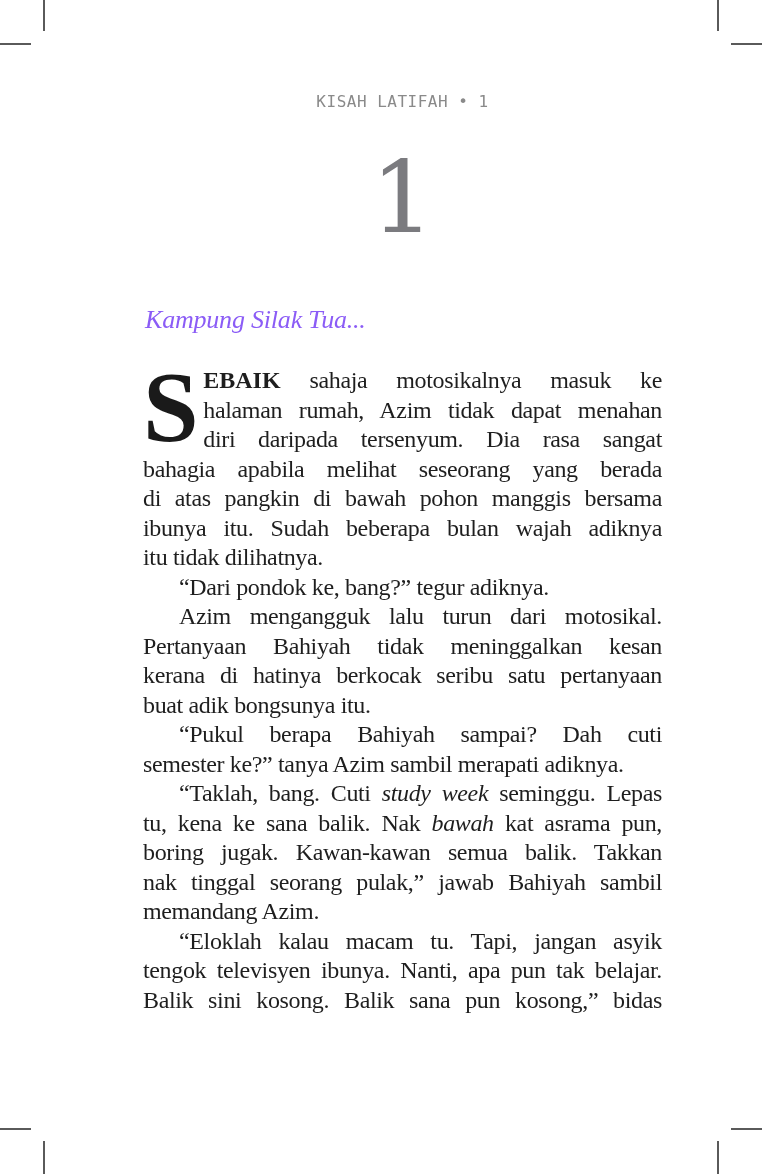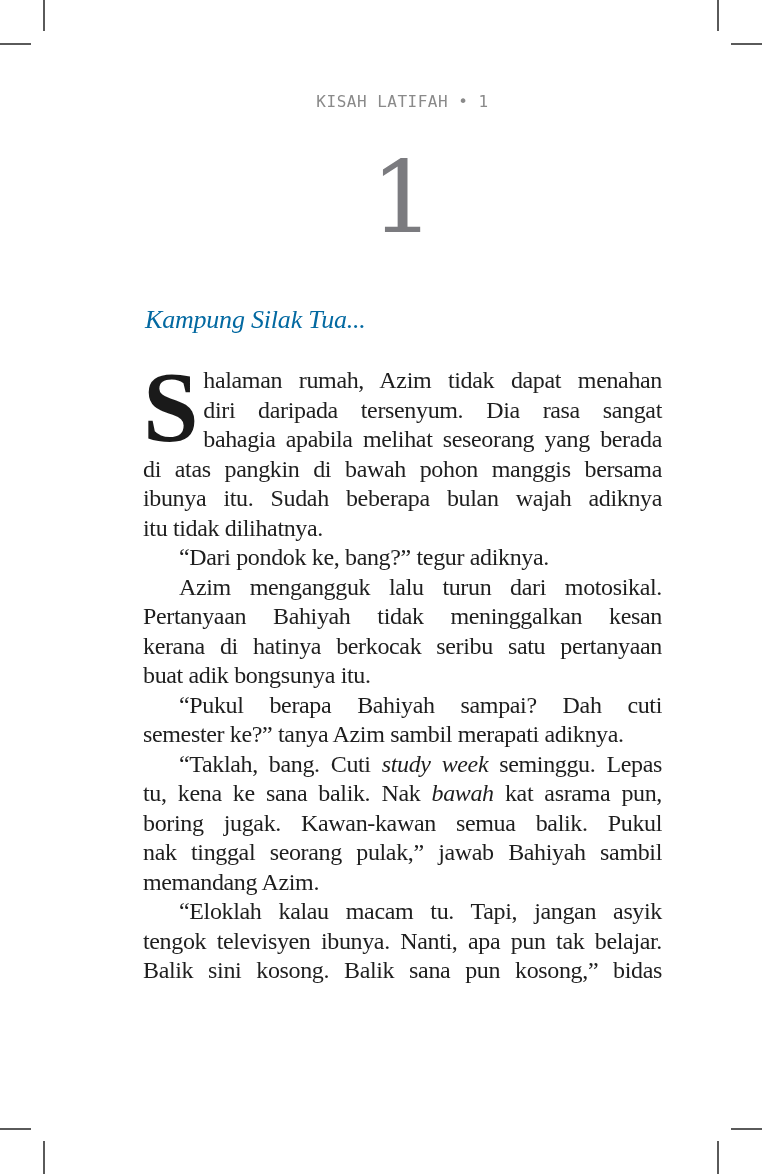--- a/index.html
+++ b/index.html
@@ -48,21 +48,21 @@
     color: #7b7b7f;
   }
 
   
   .intro-line {
     position: absolute;
     left: 145px; top: 305px; width: 519px;
     font-style: italic;
     font-size: 26px;
     letter-spacing: -0.2px;
-    color: #0369a1;
+    color: #8b5cf6;
   }
 
   
   .body-text {
     position: absolute;
     left: 143px; top: 366px; width: 519px;
     font-size: 24px;
     line-height: 29.5px;
     letter-spacing: -0.35px;
     color: #1e1e1e;
@@ -99,20 +99,21 @@
 
   <div class="running-header">KISAH LATIFAH • 1</div>
 
   <div class="chapter-number">1</div>
 
   <div class="intro-line">Kampung Silak Tua...</div>
 
   <div class="body-text" id="body-paragraphs">
       <div class="para">
         <span class="dropcap">S</span>
+        <div class="line just"><strong>EBAIK</strong> sahaja motosikalnya masuk ke</div>
         <div class="line just">halaman rumah, Azim tidak dapat menahan</div>
         <div class="line just">diri daripada tersenyum. Dia rasa sangat</div>
         <div class="line just">bahagia apabila melihat seseorang yang berada</div>
         <div class="line just">di atas pangkin di bawah pohon manggis bersama</div>
         <div class="line just">ibunya itu. Sudah beberapa bulan wajah adiknya</div>
         <div class="line">itu tidak dilihatnya.</div>
       </div>
       <div class="para">
         <div class="line indent">“Dari pondok ke, bang?” tegur adiknya.</div>
       </div>
@@ -122,21 +123,21 @@
         <div class="line just">kerana di hatinya berkocak seribu satu pertanyaan</div>
         <div class="line">buat adik bongsunya itu.</div>
       </div>
       <div class="para">
         <div class="line just indent">“Pukul berapa Bahiyah sampai? Dah cuti</div>
         <div class="line">semester ke?” tanya Azim sambil merapati adiknya.</div>
       </div>
       <div class="para">
         <div class="line just indent">“Taklah, bang. Cuti <em>study week</em> seminggu. Lepas</div>
         <div class="line just">tu, kena ke sana balik. Nak <em>bawah</em> kat asrama pun,</div>
-        <div class="line just">boring jugak. Kawan-kawan semua balik. Pukul</div>
+        <div class="line just">boring jugak. Kawan-kawan semua balik. Takkan</div>
         <div class="line just">nak tinggal seorang pulak,” jawab Bahiyah sambil</div>
         <div class="line">memandang Azim.</div>
       </div>
       <div class="para">
         <div class="line just indent">“Eloklah kalau macam tu. Tapi, jangan asyik</div>
         <div class="line just">tengok televisyen ibunya. Nanti, apa pun tak belajar.</div>
         <div class="line just">Balik sini kosong. Balik sana pun kosong,” bidas</div>
       </div>
     </div>
 </div>

